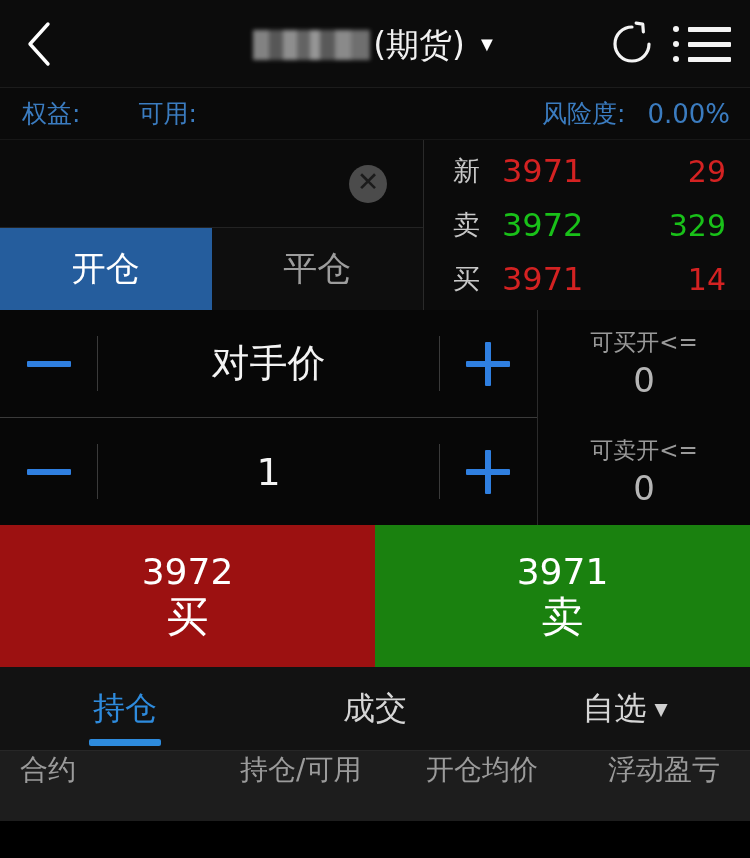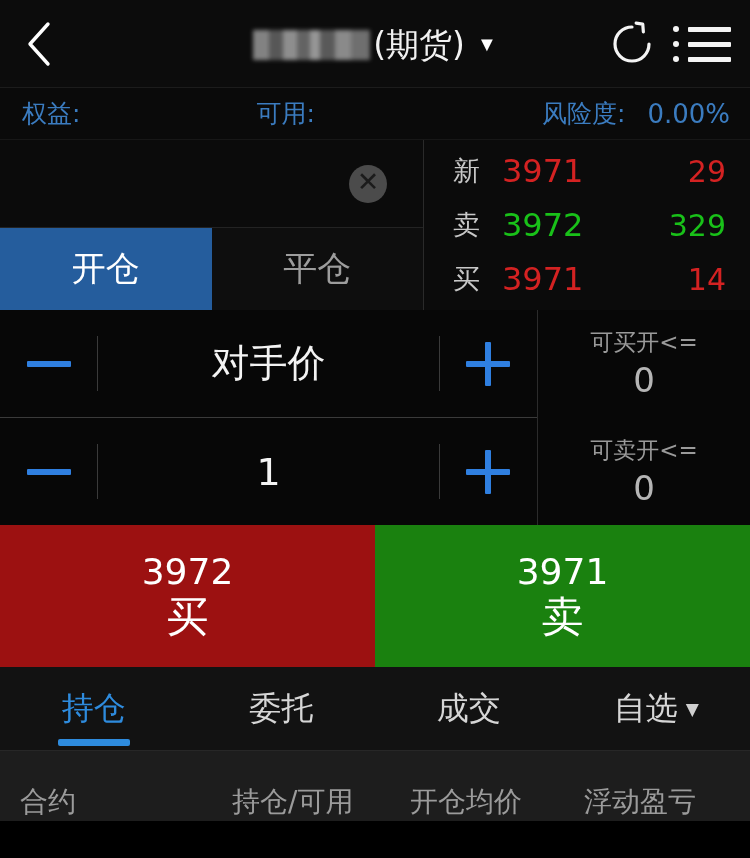--- a/index.html
+++ b/index.html
@@ -65,21 +65,21 @@
   
   .acct-strip {
     height:52px; flex:0 0 52px;
     background:#0a0a0a;
     display:flex; align-items:center;
     border-bottom:1px solid #171717;
     position:relative;
   }
   .acct-item { display:flex; align-items:center; }
   .acct-item.equity { margin-left:22px; }
-  .acct-item.avail  { margin-left:118px; }
+  .acct-item.avail  { }
   .acct-item.risk   { position:absolute; right:20px; }
   .acct-label { color:#3b7cc0; font-size:25px; font-family:"DejaVu Sans",sans-serif; }
   .acct-blur {
     width:48px; height:24px; margin-left:6px;
     background:linear-gradient(100deg,#1d3category 0,#1d3b5e 0%, #2c5a8c 30%, #1a3350 55%, #2b5886 80%, #16283d 100%);
     filter:blur(2.4px);
   }
   .acct-blur.b1 { width:52px; }
   .acct-blur.b2 { width:46px; }
   .acct-value { color:#3b7cc0; font-size:26px; margin-left:22px; font-family:"DejaVu Sans",sans-serif; }
@@ -178,22 +178,22 @@
   }
   .bt.active { color:#2e8bdd; }
   .bt.active::after {
     content:""; position:absolute; bottom:4px; left:50%; transform:translateX(-50%);
     width:72px; height:7px; background:#2e8bdd; border-radius:2px;
   }
   .bt .caret { font-size:17px; margin-left:8px; color:#cfcfcf; }
 
   .col-head {
     height:70px; flex:0 0 70px;
-    background:#1d1d1d; display:flex; align-items:flex-end;
-    color:#9b9b9b; font-size:28px; font-family:"DejaVu Sans",sans-serif;
+    background:#1d1d1d; display:flex; align-items:flex-start;
+    color:#9b9b9b; font-size:28px; font-family:"DejaVu Sans",sans-serif;gap:8px;
   }
   .col-head .c1 { width:232px; padding-left:20px; }
   .col-head .c2 { width:178px; }
   .col-head .c3 { width:174px; }
   .col-head .c4 { flex:1; }
 
   .list-body { flex:1; background:#000; }
 </style>
 </head>
 <body>
@@ -335,23 +335,20 @@
       <span class="tb-price">3971</span>
       <span class="tb-text">卖</span>
     </div>
   </div>
 
   <div class="bottom-tabs">
     <div class="bt active">
       <span>持仓</span>
     </div>
     <div class="bt">
-      <span>委托</span>
-    </div>
-    <div class="bt">
       <span>成交</span>
     </div>
     <div class="bt">
       <span>自选</span>
       <span class="caret">▼</span>
     </div>
   </div>
 
   <div class="col-head">
     <span class="c1">合约</span>

